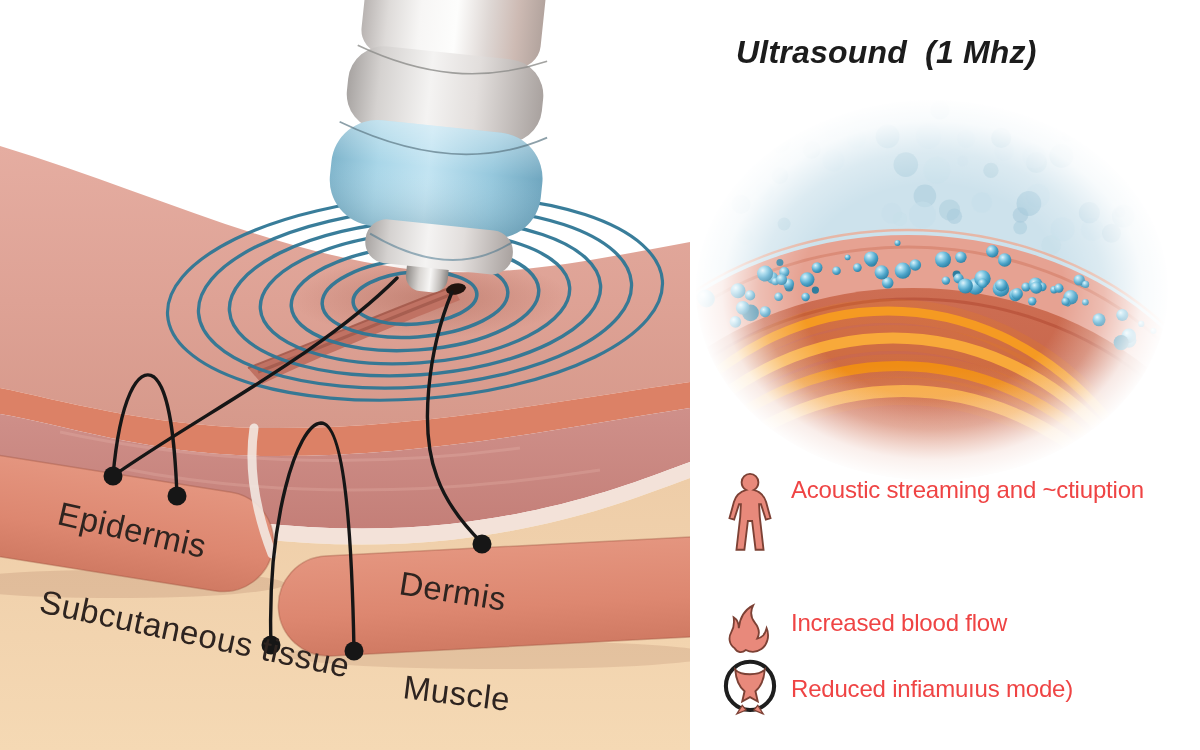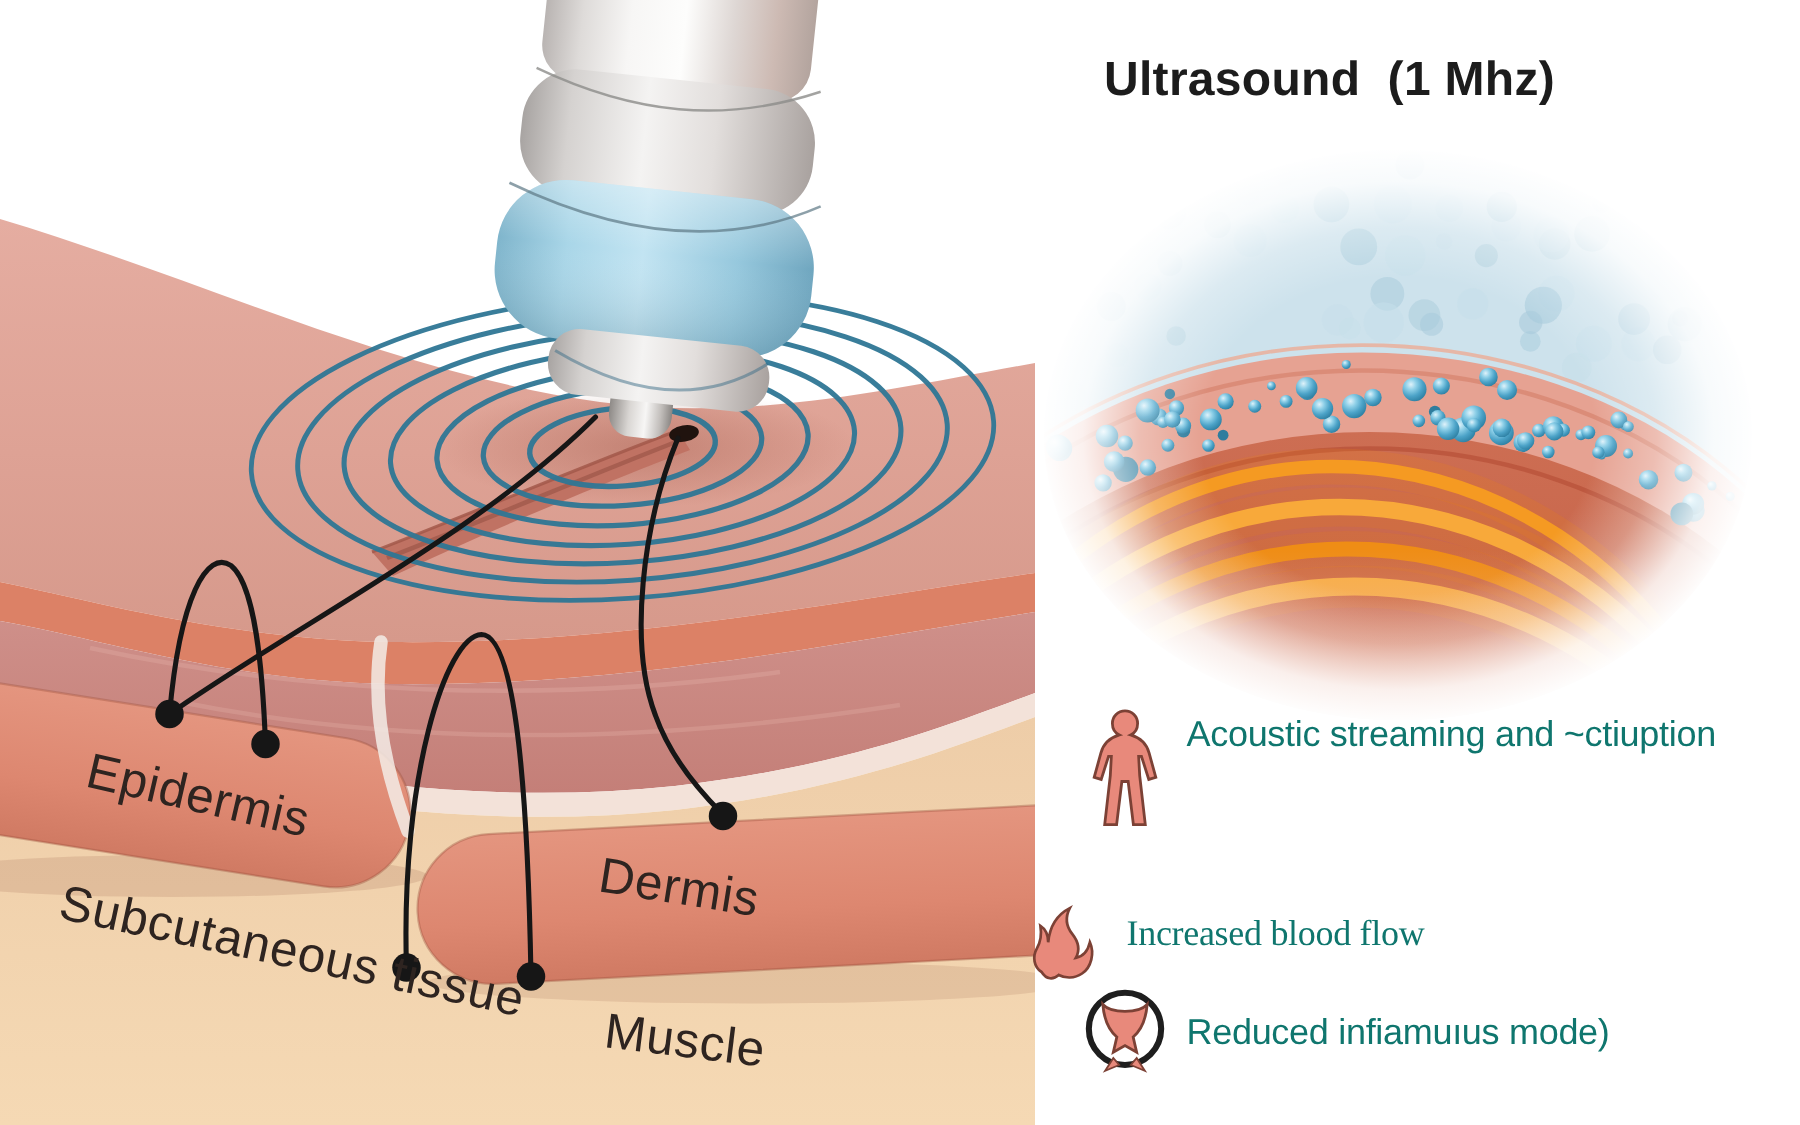--- a/index.html
+++ b/index.html
@@ -1,27 +1,27 @@
 <!DOCTYPE html>
 <html><head>
 <meta charset="utf-8">
 <style>
   html,body{margin:0;padding:0;background:#fff;}
   .stage{position:relative;width:1200px;height:750px;background:#ffffff;overflow:hidden;
          font-family:"Liberation Sans",sans-serif;}
   .title{position:absolute;left:736px;top:34px;font-weight:bold;font-size:32px;
-         color:#1c1c1c;white-space:pre;letter-spacing:.2px;}
+         color:#1c1c1c;white-space:pre;letter-spacing:.2px;font-style:italic;}
   svg{display:block;}
   .scene{position:absolute;left:0;top:0;}
   .inset{position:absolute;left:693px;top:98px;}
   .legend-row{position:absolute;display:flex;}
   .row1{left:722px;top:472px;align-items:flex-start;}
-  .row2{left:686px;top:592px;align-items:center;font-family:Liberation Serif, serif;}
+  .row2{left:726px;top:592px;align-items:center;}
   .row3{left:722px;top:658px;align-items:center;justify-content:flex-end;}
-  .legend-text{font-size:24px;line-height:36px;color:#0f766e;margin-left:13px;letter-spacing:-.2px;}
+  .legend-text{font-size:24px;line-height:36px;color:#ef4444;margin-left:13px;letter-spacing:-.2px;}
   .single{line-height:28px;}
   .icon-box{flex:0 0 auto;}
 </style>
 </head>
 <body>
 
 <div class="stage">
 
   <svg class="scene" width="690" height="750" viewBox="0 0 690 750">
     <defs>

